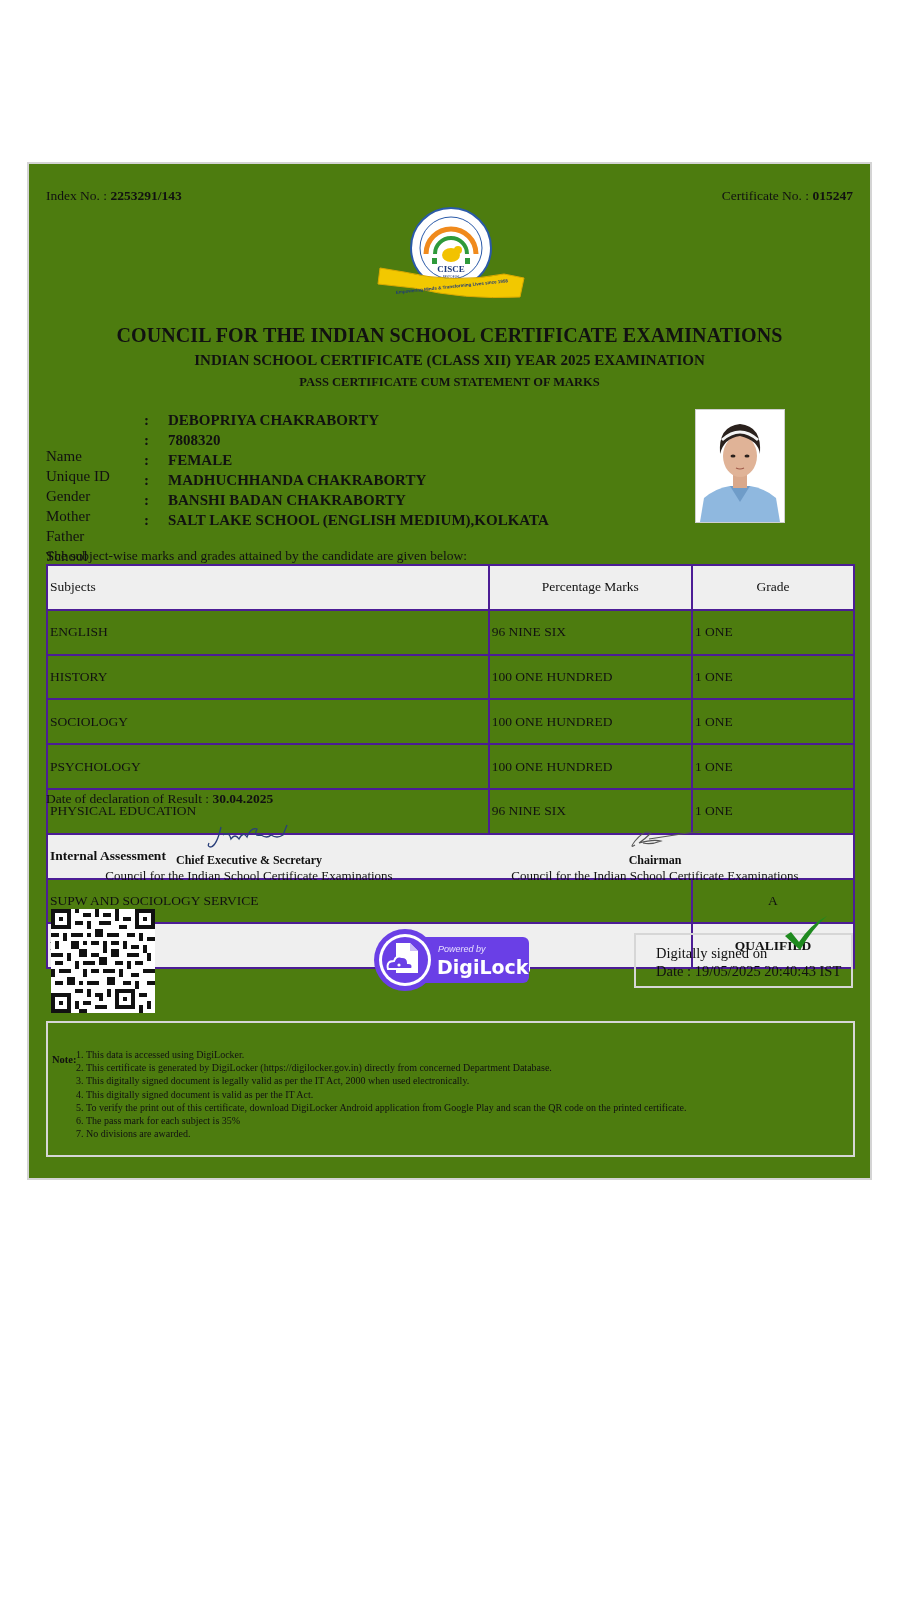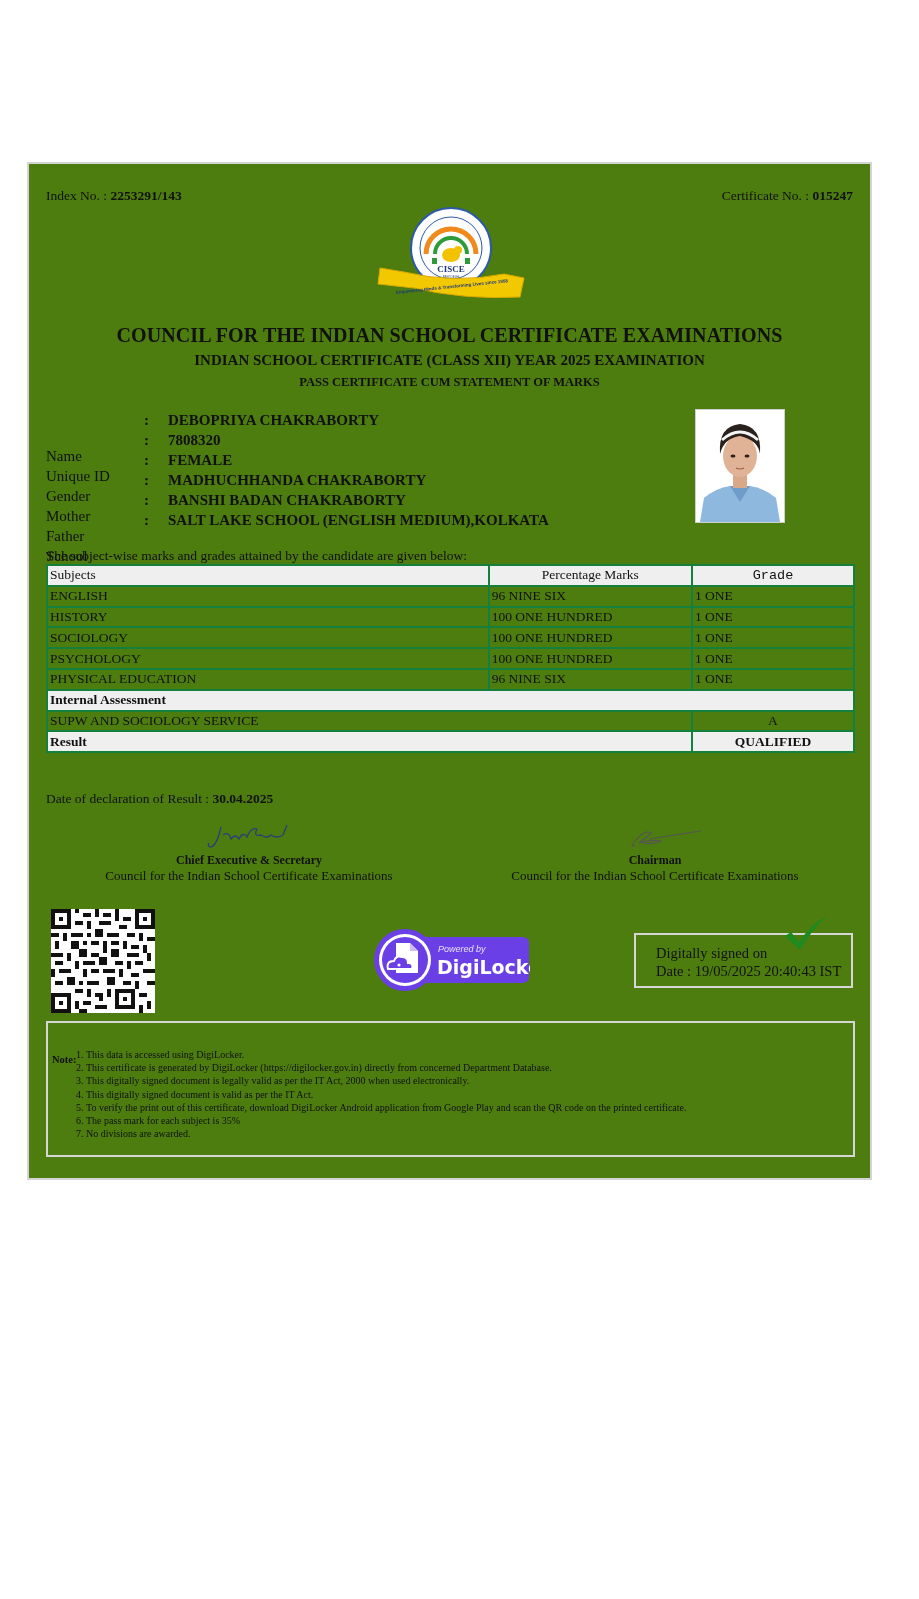--- a/index.html
+++ b/index.html
@@ -12,23 +12,23 @@
   .title2 { left:0; width:841px; top:188px; text-align:center; font-size:15px; font-weight:bold; }
   .title3 { left:0; width:841px; top:211px; text-align:center; font-size:12.5px; font-weight:bold; }
   .info { left:17px; top:246px; font-size:15px; line-height:20px; }
   .info-row { display:flex; height:20px; }
   .info-label { width:98px;margin-top:36px; }
   .info-colon { width:24px; font-weight:bold; }
   .info-value { font-weight:bold; }
   .photo { left:666px; top:245px; width:88px; height:112px; border:1.5px solid #cfcfcf; background:#fff; overflow:hidden; }
   .intro { left:17px; top:384px; font-size:13.5px; }
   table.marks { position:absolute; left:17px; top:400px; width:809px; border-collapse:collapse; font-size:13.5px; }
-  table.marks td { border:2px solid #15803d; height:18.8px; padding:0 2px; vertical-align:middle; }
+  table.marks td { border:2px solid #4c1d95; height:18.8px; padding:12px 2px; vertical-align:middle; }
   table.marks tr.head td, table.marks tr.shade td { background:#efefef; }
-  .c1 { width:440px; } .c2 { width:199px; } .c3 { width:157px;font-family:Liberation Mono, monospace; }
+  .c1 { width:440px; } .c2 { width:199px; } .c3 { width:157px; }
   .center { text-align:center; }
   .bold { font-weight:bold; }
   .decl { left:17px; top:627px; font-size:13.5px; }
   .sig-block { text-align:center; font-size:13px; }
   .sig-title { font-weight:bold; font-size:12px; }
   .qr { left:22px; top:745px; width:104px; height:104px; }
   .digi { left:343px; top:763px; width:158px; height:66px; }
   .signed-box { left:605px; top:769px; width:219px; height:55px; border:2px solid #d6d6d6; box-sizing:border-box; font-size:14.5px; padding:9px 0 0 20px; line-height:18px; }
   .tick { left:752px; top:750px; width:50px; height:40px; }
   .note-box { left:17px; top:857px; width:809px; height:136px; border:2px solid #d6d6d6; box-sizing:border-box; }

